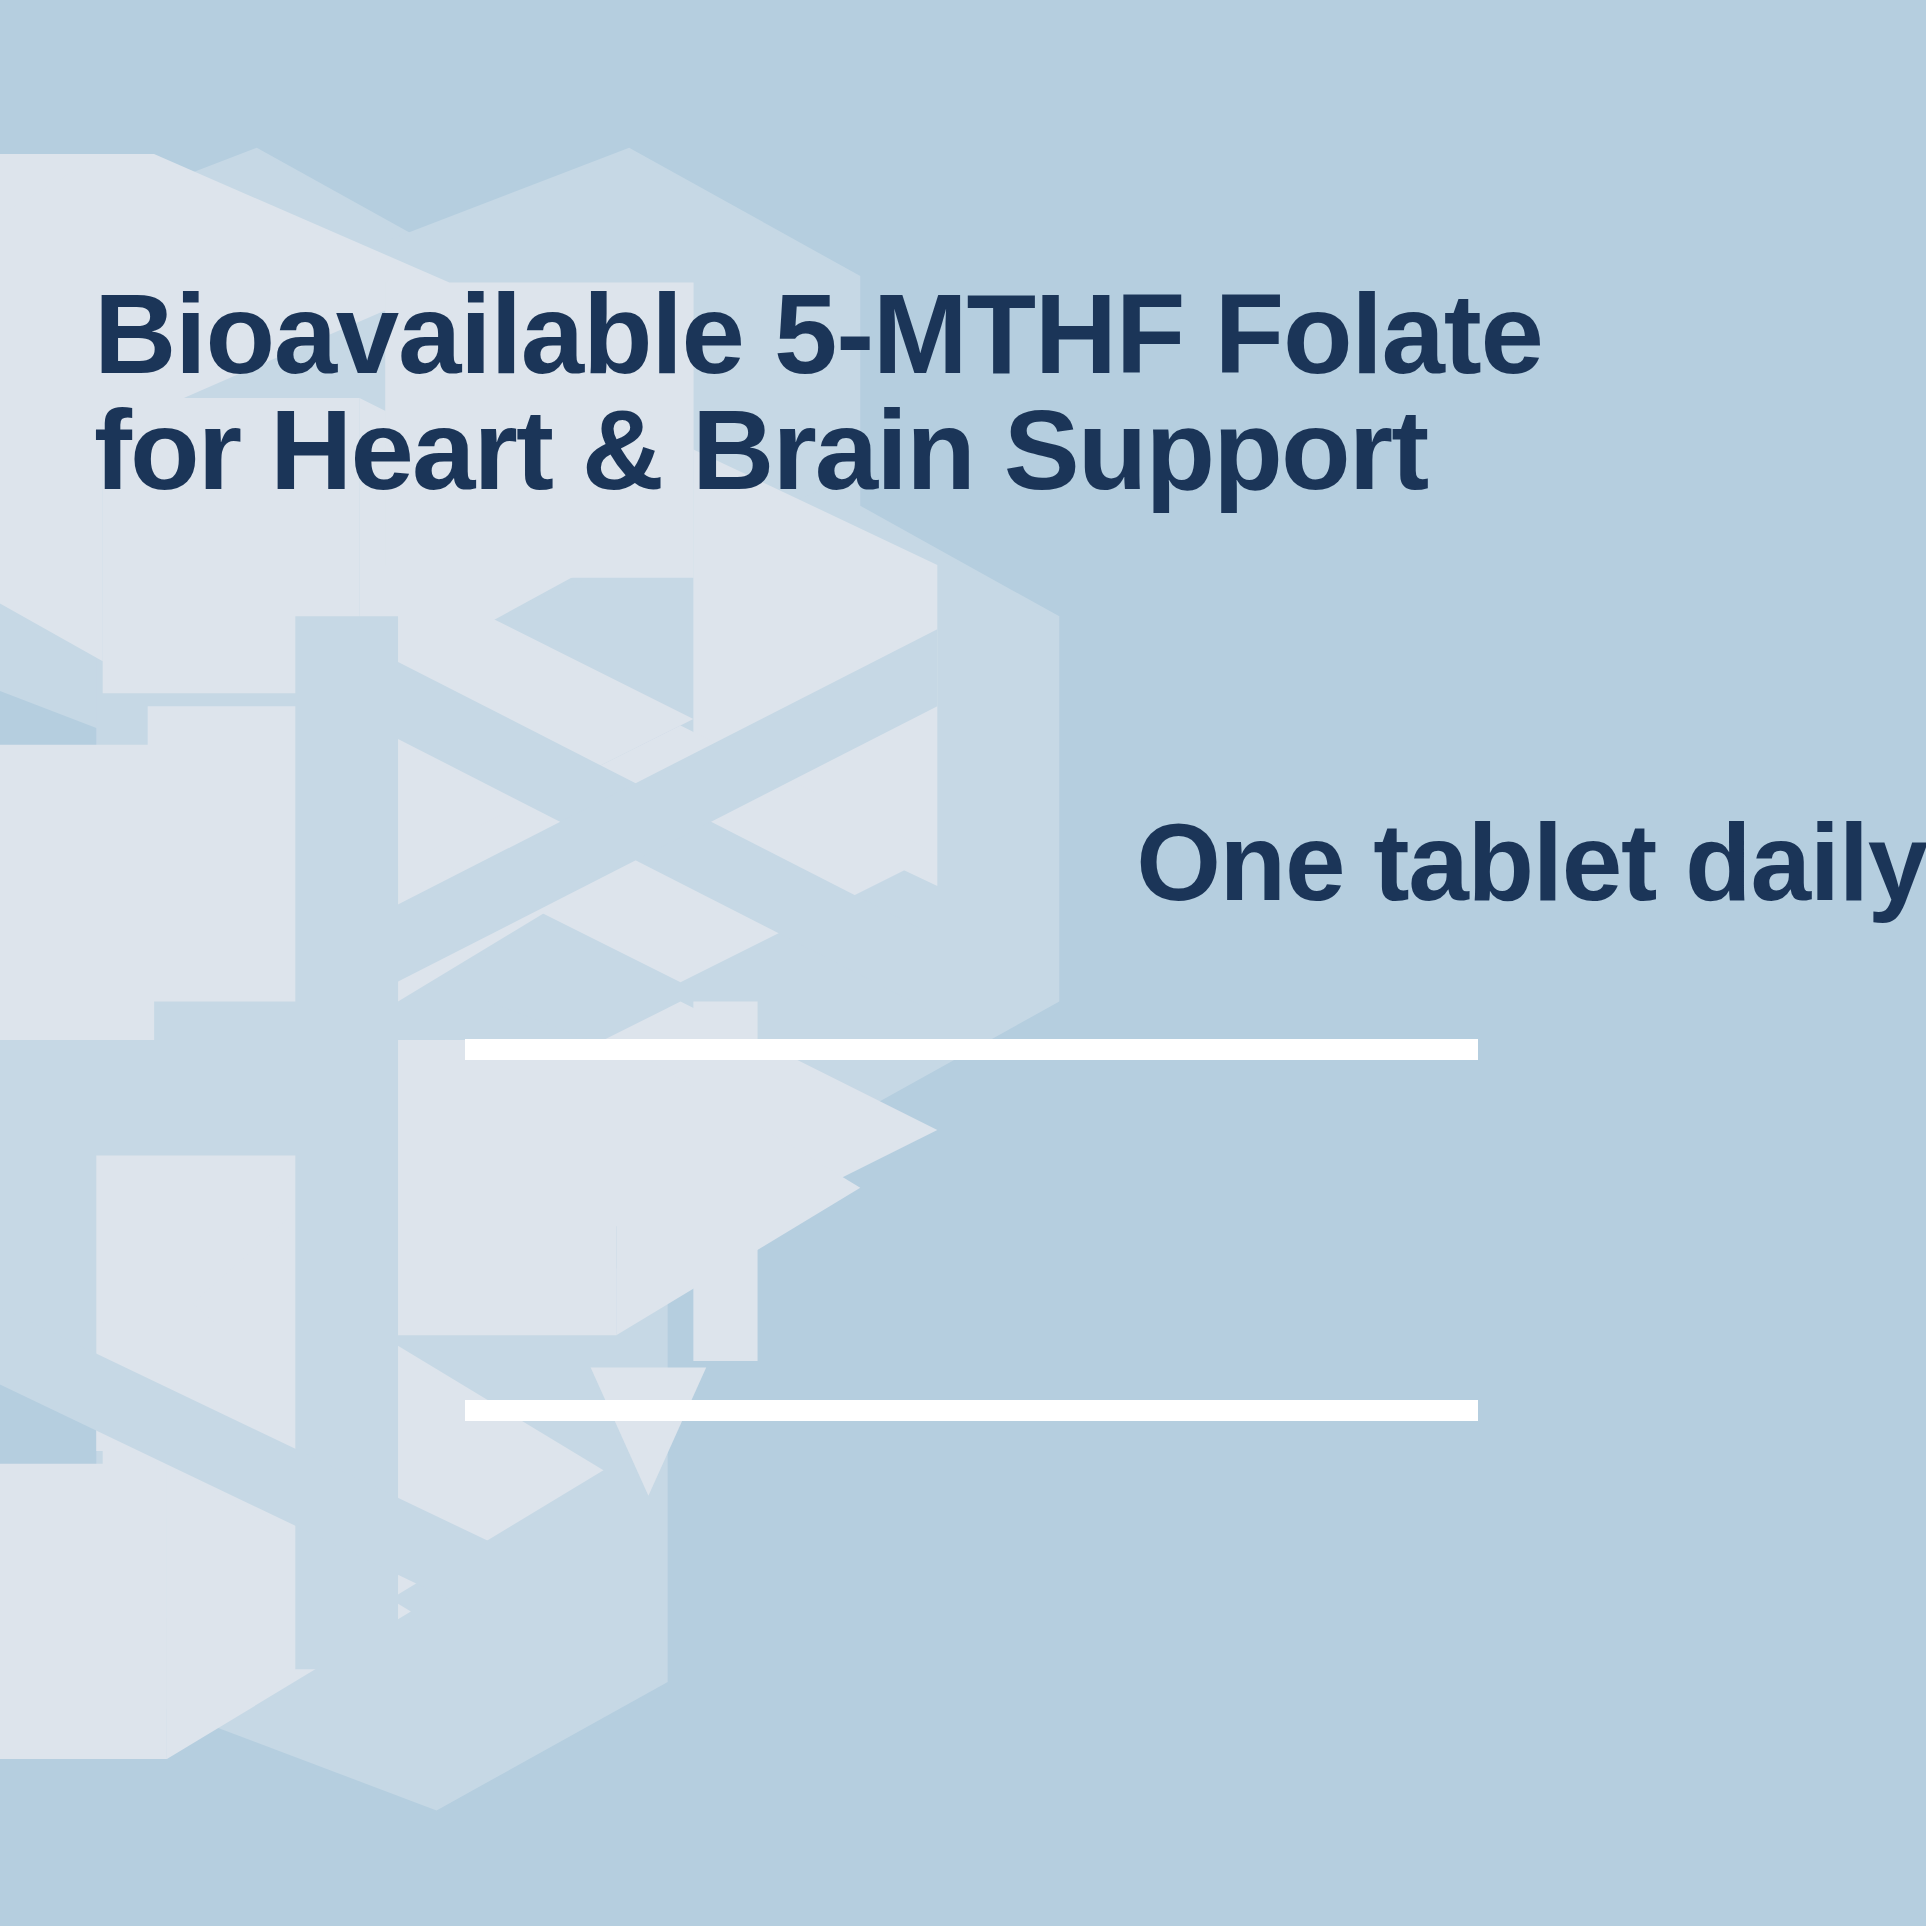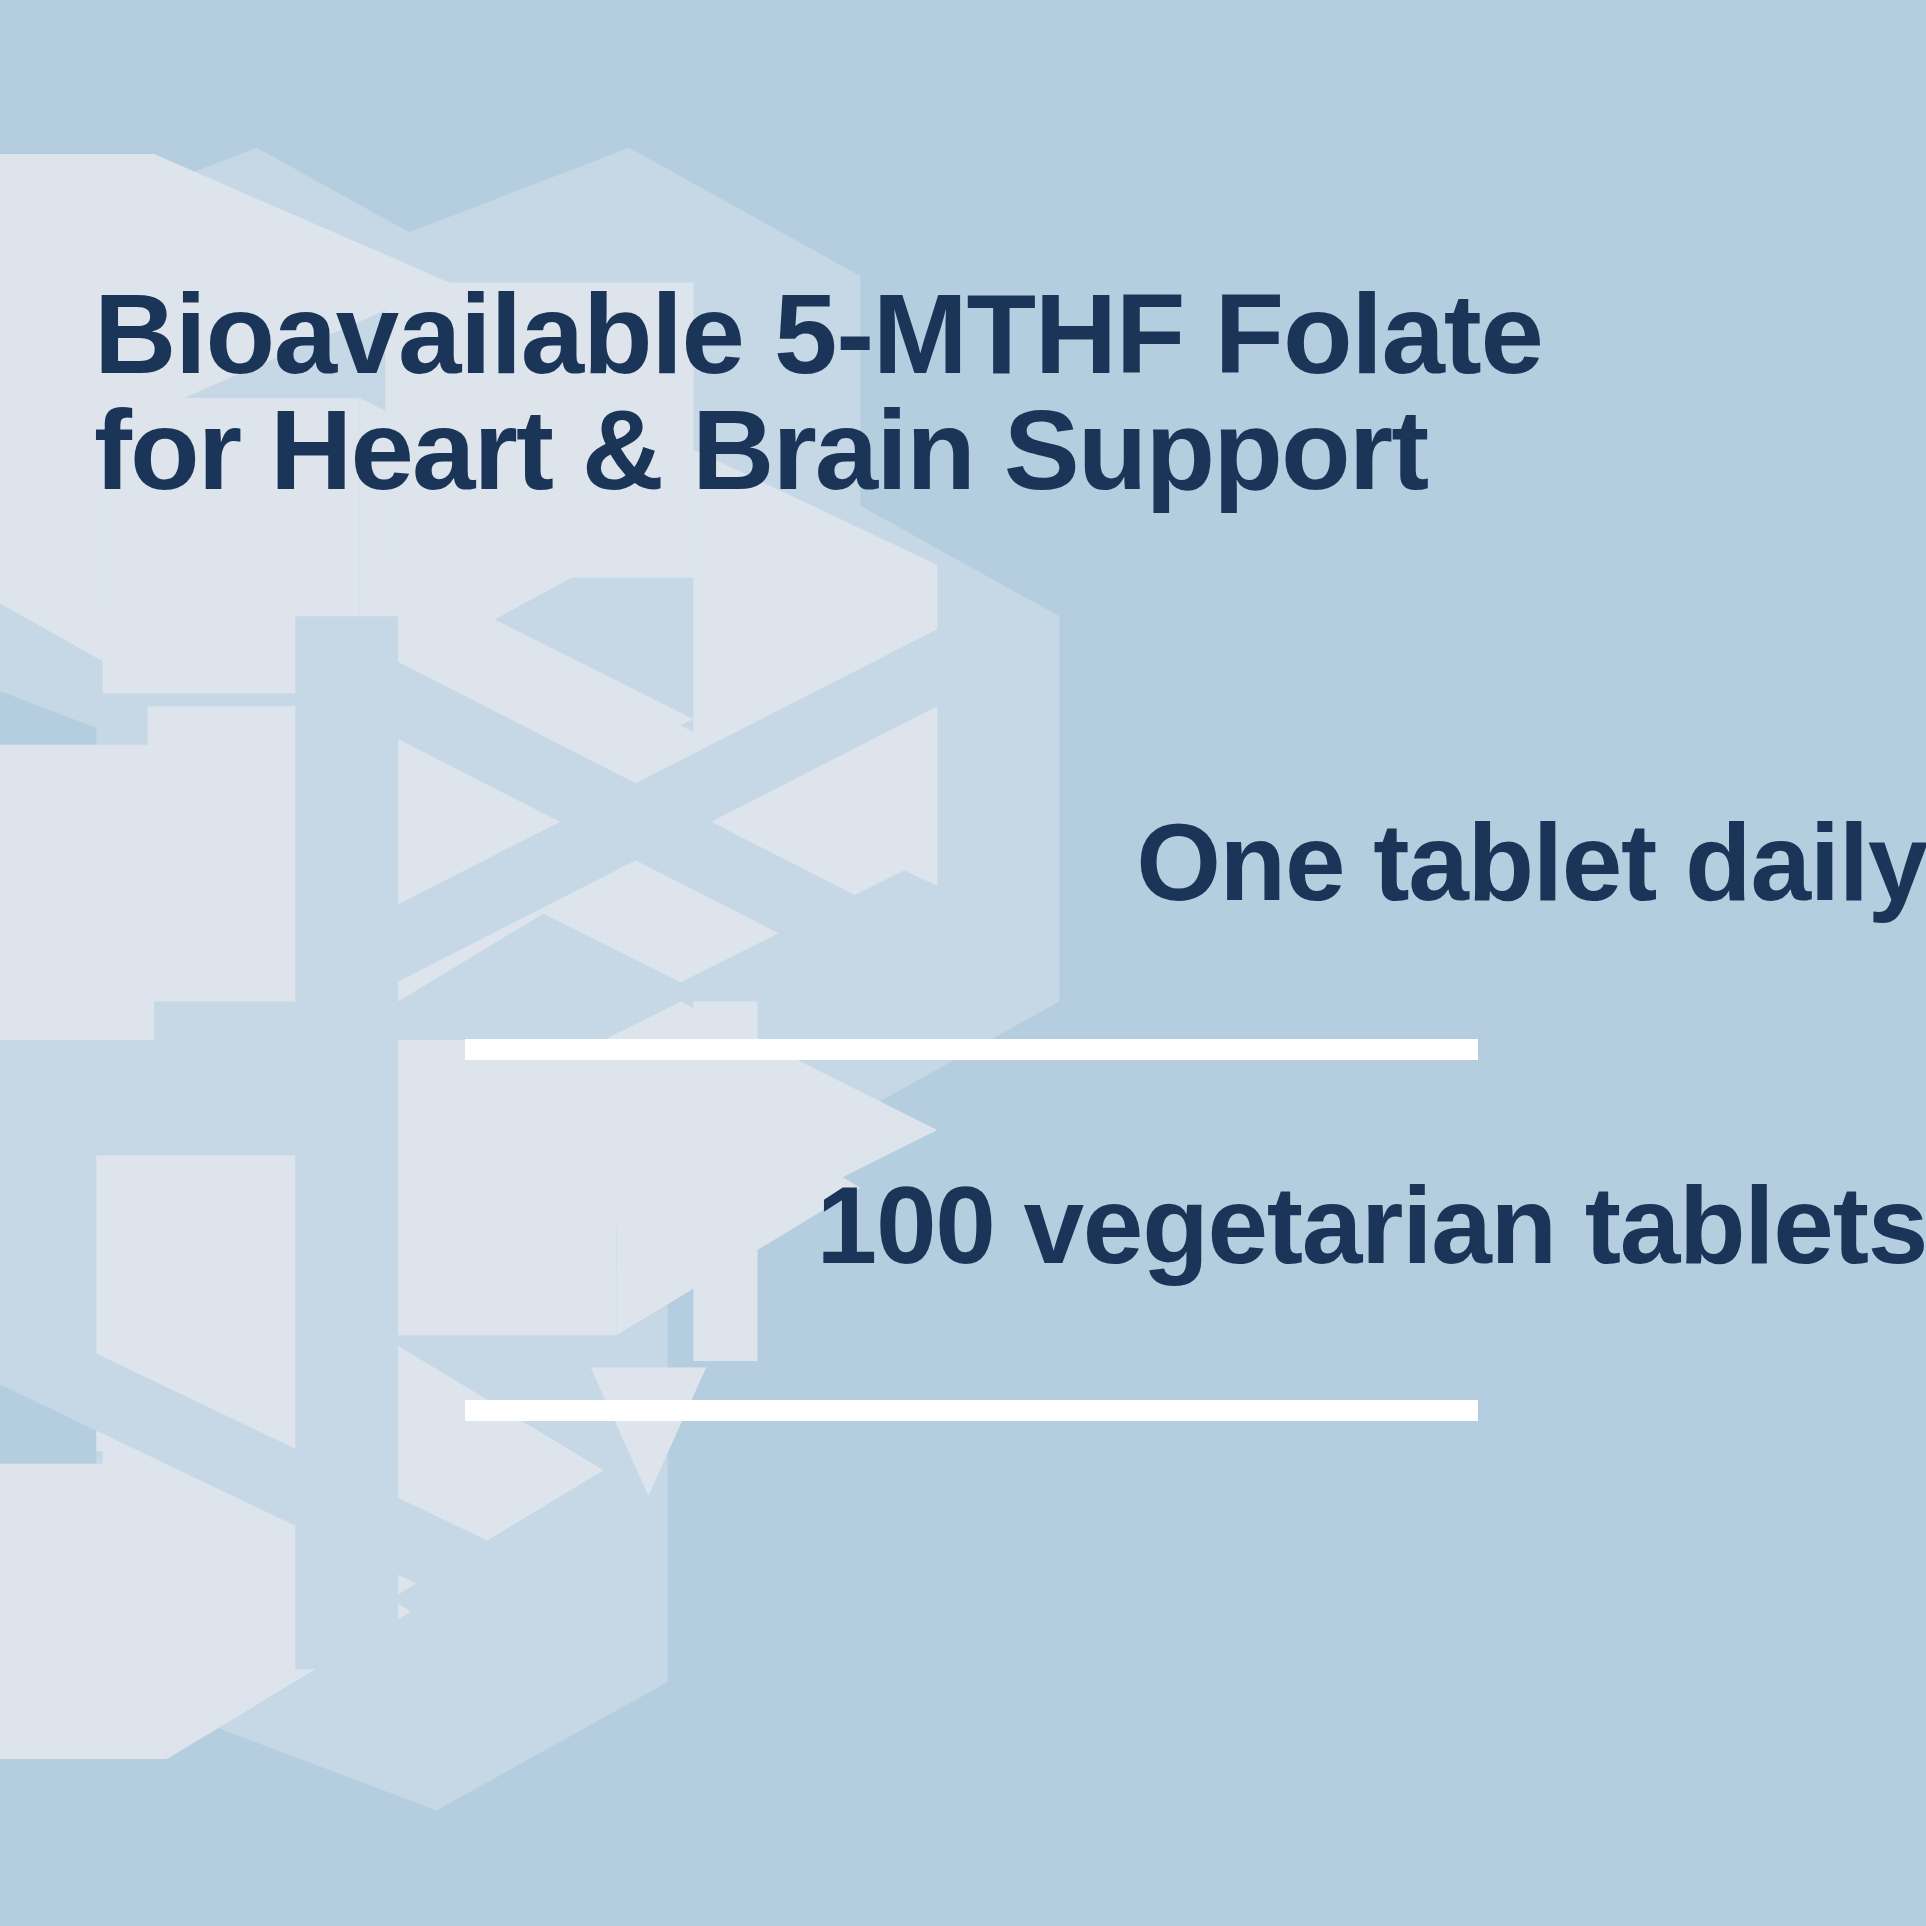--- a/index.html
+++ b/index.html
@@ -139,20 +139,19 @@
 
     <div class="heading-block">
       <div class="heading-line l1" style="color: rgb(27, 53, 88);">Bioavailable 5-MTHF Folate</div>
       <div class="heading-line l2" style="color: rgb(27, 53, 88);">for Heart &amp; Brain Support</div>
     </div>
 
     <div class="benefit" id="benefit-1" style="color: rgb(27, 53, 88);">One tablet daily</div>
 
     <div class="divider" id="divider-1" style="background: rgb(255, 255, 255);"></div>
 
-    <div class="benefit" id="benefit-2" style="color: rgb(27, 53, 88);">100 vegetarian tablets</div>
 
     <div class="divider" id="divider-2" style="background: rgb(255, 255, 255);"></div>
 
 
   </div>
 </div>
 
 
 </body></html>

